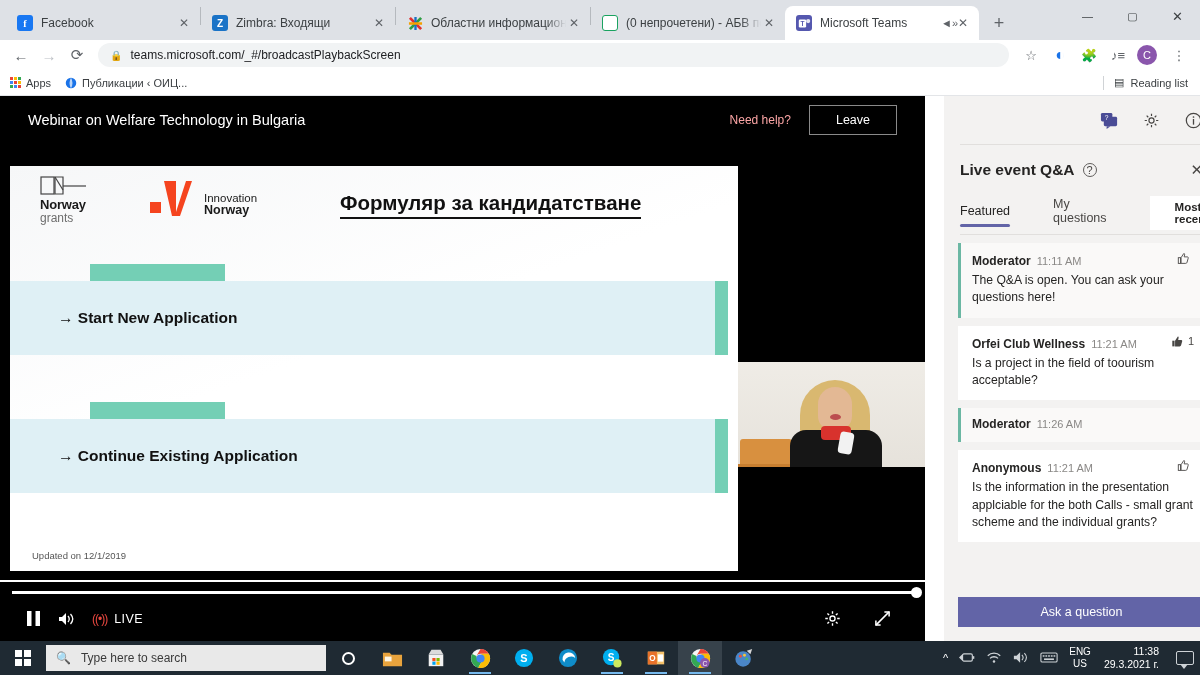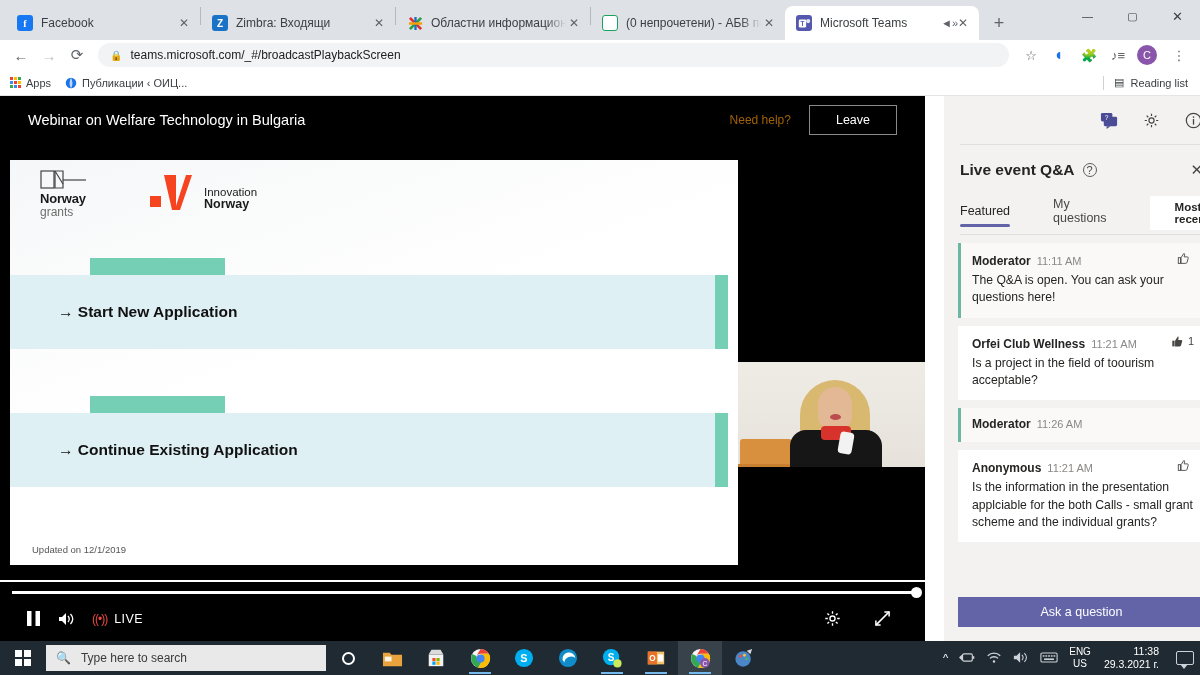--- a/index.html
+++ b/index.html
@@ -106,29 +106,29 @@
   
   .page { position: absolute; top: 96px; left: 0; width: 1200px; height: 545px; background:#fff;border-radius:25px; }
 
   
   .stage { position: absolute; left: 0; top: 0; width: 925px; height: 545px; background: #000; }
   .stage-header {
     height: 48px; display: flex; align-items: center;
     padding: 0 28px 0 28px; color: #fff;
   }
   .event-title { font-size: 14.5px; flex: 1 1 auto; }
-  .need-help { font-size: 12px; color: #a16207; margin-right: 18px; }
+  .need-help { font-size: 12px; color: #fca5a5; margin-right: 18px; }
   .leave-btn {
     border: 1px solid #8a8a8a; background: #000; color: #fff;
     font-size: 12.5px; padding: 7px 26px; font-family: "Liberation Sans", sans-serif;
   }
 
   .slide-area { position: absolute; left: 0; top: 48px; width: 925px; height: 545px; }
   .slide {
-    position: absolute; left: 10px; top: 16px; width: 728px; height: 405px;
+    position: absolute; left: 10px; top: 22px; width: 728px; height: 405px;
     background: linear-gradient(160deg,#f6f7f8 0%, #ffffff 45%, #ffffff 100%);
     overflow: hidden;
   }
   .slide-logos { position: absolute; left: 30px; top: 6px; display: flex; align-items: center; }
   .ng-logo { width: 60px; }
   .ng-mark { height: 26px; position: relative; }
   .ng-word { font-size: 13px; font-weight: bold; color: #1a1a1a; line-height: 1.05; letter-spacing: -0.2px; }
   .ng-sub { font-size: 12px; color: #6d6d6d; line-height: 1.05; }
   .in-logo { display: flex; align-items: flex-end; margin-left: 50px; }
   .in-mark { position: relative; width: 42px; height: 40px; }
@@ -385,20 +385,21 @@
                   <path d="M14 3 L26 3 L26 34 L36 3 L42 3 L30 38 L22 38 L14 3 Z" fill="#f5441f"></path>
                 </svg>
               </div>
               <div class="in-text">
                 <div class="in-t1">Innovation</div>
                 <div class="in-t2">Norway</div>
               </div>
             </div>
           </div>
 
+          <div class="slide-title">Формуляр за кандидатстване</div>
 
           <div class="blk" style="top:115px">
             <div class="tab-cap"></div>
             <div class="body">
               <div class="label">→ Start New Application</div>
               <div class="edge"></div>
             </div>
           </div>
 
           <div class="blk" style="top:253px">

